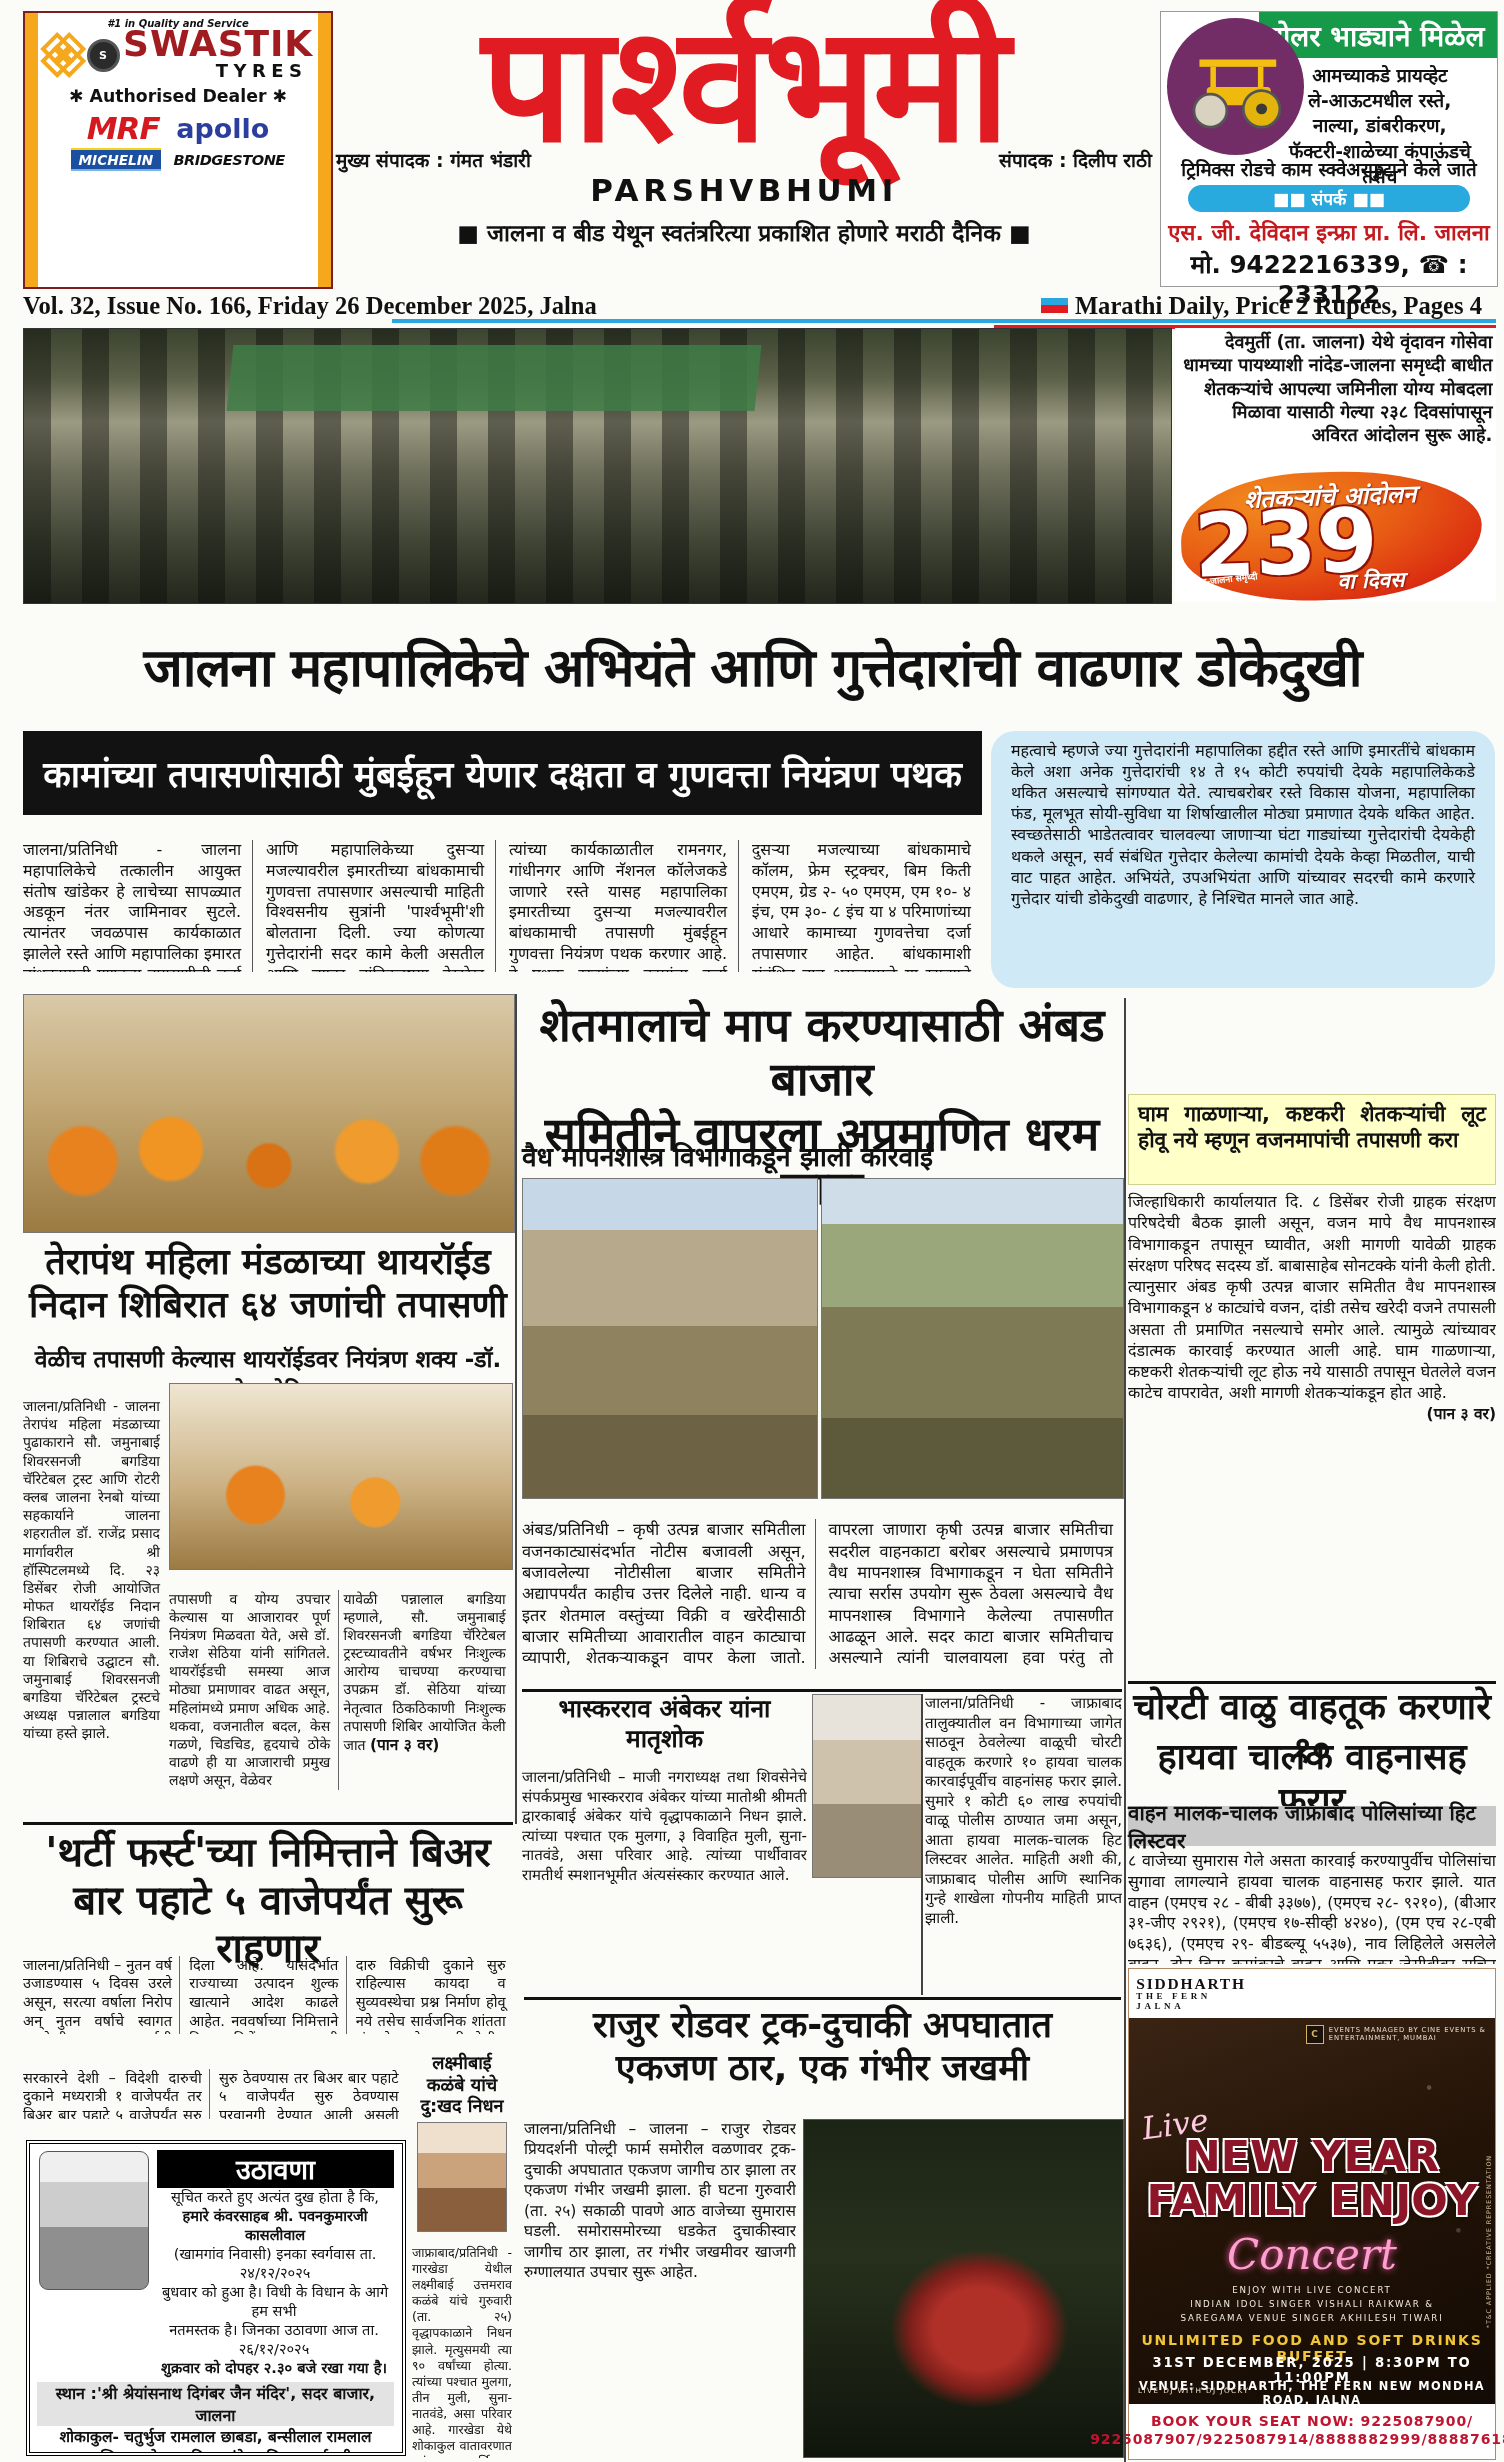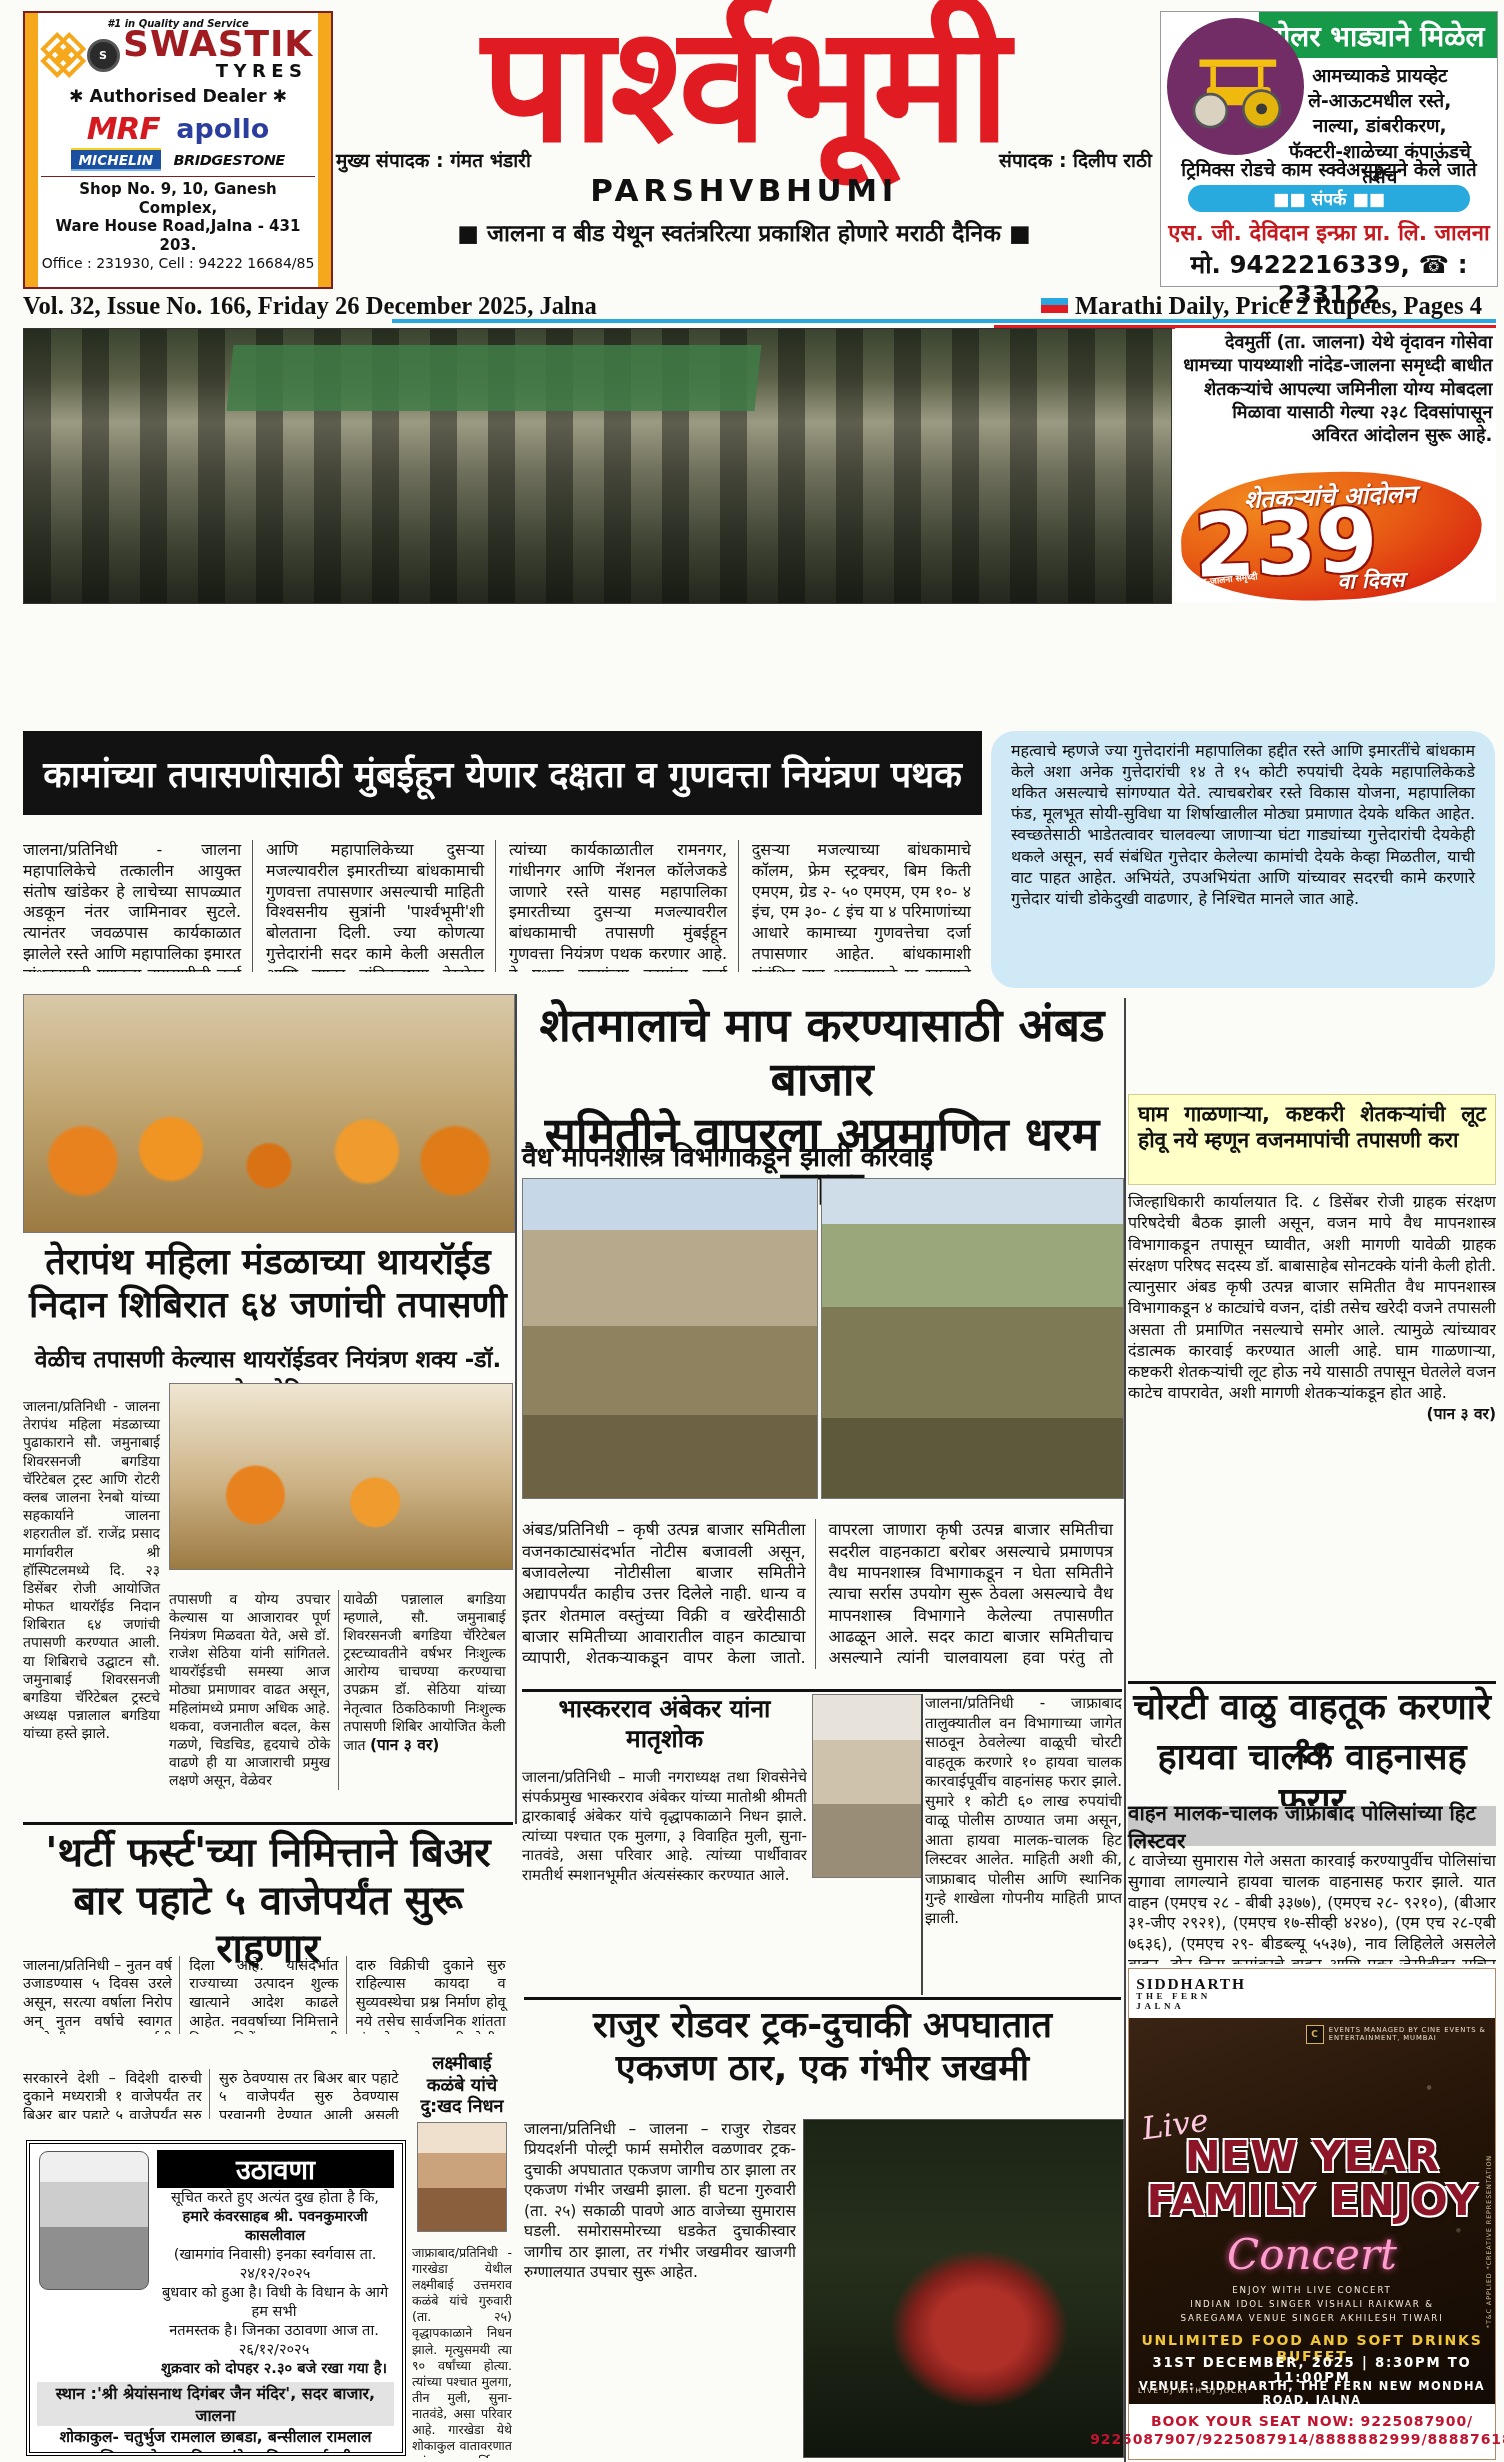--- a/index.html
+++ b/index.html
@@ -185,25 +185,20 @@
       </div>
       <div class="sw-dealer">✱ Authorised Dealer ✱</div>
       <div class="sw-brands">
         <span class="mrf">MRF</span>
         <span class="apollo">apollo</span>
       </div>
       <div class="sw-brands2">
         <span class="michelin">MICHELIN</span>
         <span class="bridgestone">BRIDGESTONE</span>
       </div>
-      <div class="sw-addr">
-        <div>Shop No. 9, 10, Ganesh Complex,</div>
-        <div>Ware House Road,Jalna - 431 203.</div>
-        <div class="sw-phone">Office : 231930, Cell : 94222 16684/85</div>
-      </div>
     </div>
   </div>
 
   <div id="masthead" class="abs">
     <div class="mast-title">पार्श्वभूमी</div>
     <div class="mast-row">
       <span class="mast-chief">मुख्य संपादक : गंमत भंडारी</span>
       <span class="mast-ed">संपादक : दिलीप राठी</span>
     </div>
     <div class="mast-en">PARSHVBHUMI</div>
@@ -249,20 +244,21 @@
   <div id="lead-caption" class="abs">
     <div class="cap-text">देवमुर्ती (ता. जालना) येथे वृंदावन गोसेवा धामच्या पायथ्याशी नांदेड-जालना समृध्दी बाधीत शेतकऱ्यांचे आपल्या जमिनीला योग्य मोबदला मिळावा यासाठी गेल्या २३८ दिवसांपासून अविरत आंदोलन सुरू आहे.</div>
     <div class="badge">
       <div class="badge-label">शेतकऱ्यांचे आंदोलन</div>
       <div class="badge-num">239</div>
       <div class="badge-small">नांदेड-जालना समृध्दी</div>
       <div class="badge-suffix">वा दिवस</div>
     </div>
   </div>
 
+  <div id="lead-headline" class="abs">जालना महापालिकेचे अभियंते आणि गुत्तेदारांची वाढणार डोकेदुखी</div>
   <div id="lead-subbar" class="abs">कामांच्या तपासणीसाठी मुंबईहून येणार दक्षता व गुणवत्ता नियंत्रण पथक</div>
   <div id="lead-sidebar" class="abs">
     <div class="sidebar-body just">महत्वाचे म्हणजे ज्या गुत्तेदारांनी महापालिका हद्दीत रस्ते आणि इमारतींचे बांधकाम केले अशा अनेक गुत्तेदारांची १४ ते १५ कोटी रुपयांची देयके महापालिकेकडे थकित असल्याचे सांगण्यात येते. त्याचबरोबर रस्ते विकास योजना, महापालिका फंड, मूलभूत सोयी-सुविधा या शिर्षाखालील मोठ्या प्रमाणात देयके थकित आहेत. स्वच्छतेसाठी भाडेतत्वावर चालवल्या जाणाऱ्या घंटा गाड्यांच्या गुत्तेदारांची देयकेही थकले असून, सर्व संबंधित गुत्तेदार केलेल्या कामांची देयके केव्हा मिळतील, याची वाट पाहत आहेत. अभियंते, उपअभियंता आणि यांच्यावर सदरची कामे करणारे गुत्तेदार यांची डोकेदुखी वाढणार, हे निश्चित मानले जात आहे.</div>
   </div>
   <div id="lead-body" class="abs">
     <p class="col just">जालना/प्रतिनिधी - जालना महापालिकेचे तत्कालीन आयुक्त संतोष खांडेकर हे लाचेच्या सापळ्यात अडकून नंतर जामिनावर सुटले. त्यानंतर जवळपास कार्यकाळात झालेले रस्ते आणि महापालिका इमारत बांधकामाची गुणवत्ता तपासणीची चर्चा राज्यभर पसरली. त्यामुळेच</p>
     <p class="col just">आणि महापालिकेच्या दुसऱ्या मजल्यावरील इमारतीच्या बांधकामाची गुणवत्ता तपासणार असल्याची माहिती विश्वसनीय सुत्रांनी 'पार्श्वभूमी'शी बोलताना दिली. ज्या कोणत्या गुत्तेदारांनी सदर कामे केली असतील आणि त्यावर तांत्रिकदृष्ट्या देखरेख करणारे कनिष्ठ, उपअभियंता आणि अभियंत्यांची डोकेदुखी वाढणार आहे.</p>
     <p class="col just">त्यांच्या कार्यकाळातील रामनगर, गांधीनगर आणि नॅशनल कॉलेजकडे जाणारे रस्ते यासह महापालिका इमारतीच्या दुसऱ्या मजल्यावरील बांधकामाची तपासणी मुंबईहून गुणवत्ता नियंत्रण पथक करणार आहे. हे पथक रस्त्यांच्या कामांचा दर्जा तपासण्यासाठी रस्ता न तोडता अत्याधुनिक यंत्राद्वारे नॉन डिसट्रक्टीव टेस्ट करणार असून, रस्त्याची स्ट्रेंथ, लेअर, कोअर कटर किती आहे, हे पाहणार आहे.</p>
     <p class="col just">दुसऱ्या मजल्याच्या बांधकामाचे कॉलम, फ्रेम स्ट्रक्चर, बिम किती एमएम, ग्रेड २- ५० एमएम, एम १०- ४ इंच, एम ३०- ८ इंच या ४ परिमाणांच्या आधारे कामाच्या गुणवत्तेचा दर्जा तपासणार आहेत. बांधकामाशी संबंधित बाब असल्यामुळे या खात्याचे महापालिकेतील वास्तव्य वाढणार आहे.</p>
   </div>

